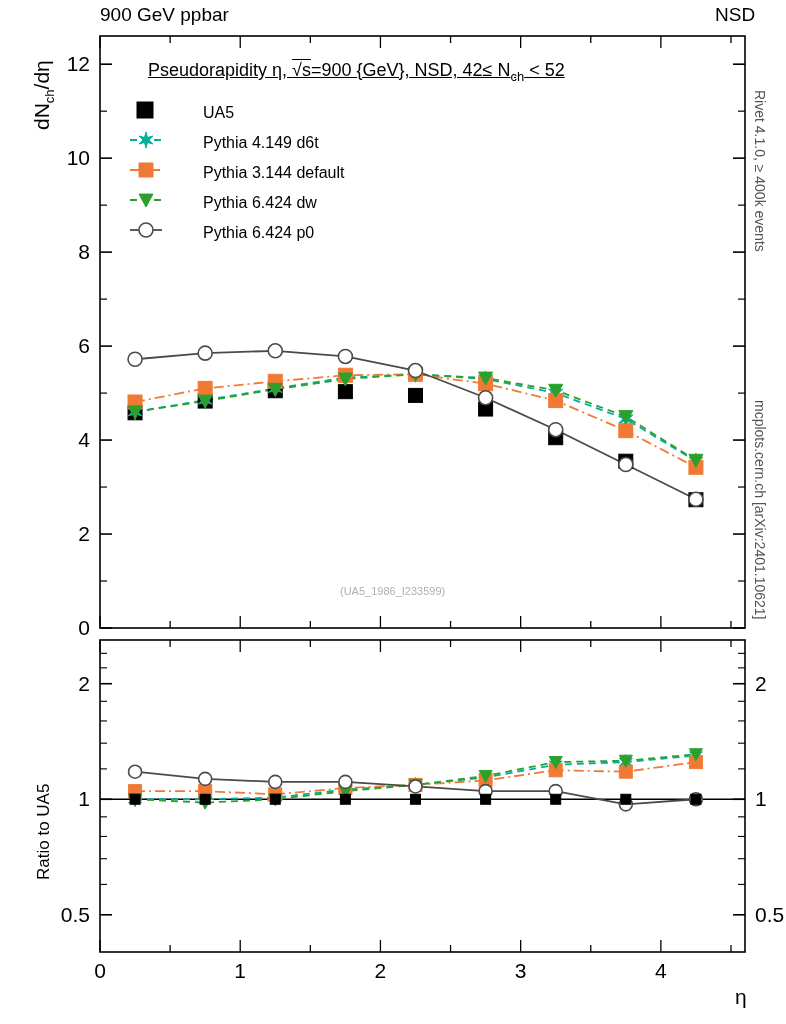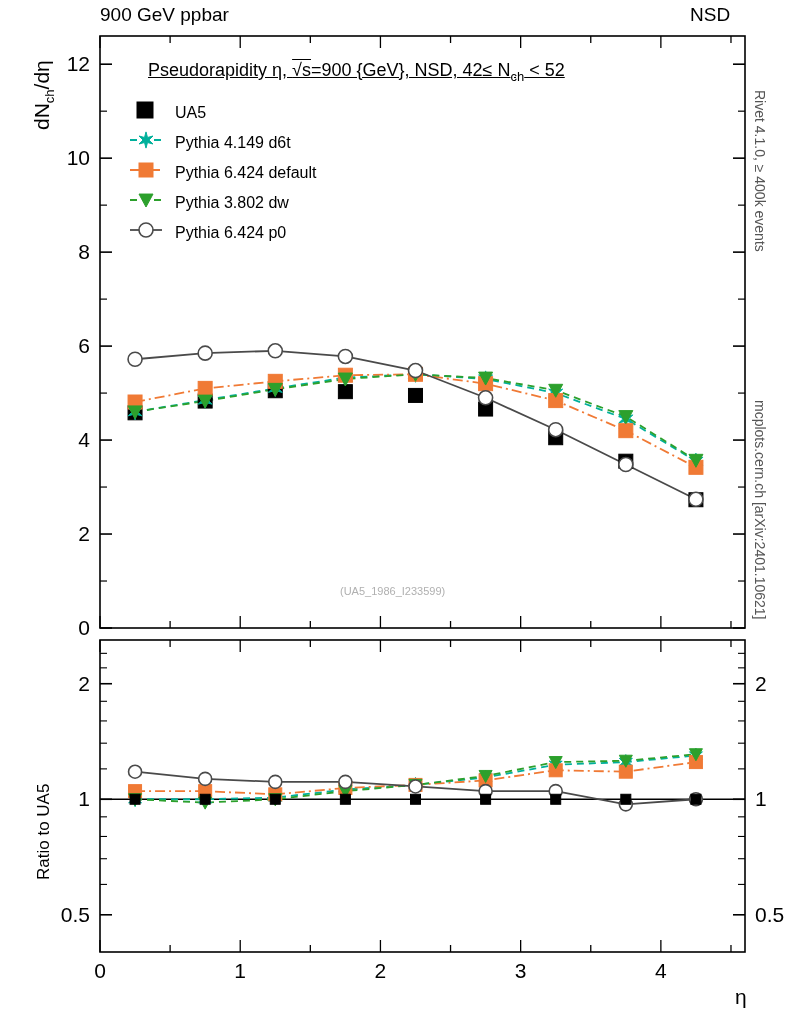--- a/index.html
+++ b/index.html
@@ -20,48 +20,48 @@
     height: 852px;
   }
   .txt { position: absolute; white-space: nowrap; }
   .hdr { font-size: 19px; }
   .rotlabel {
     position: absolute;
     transform-origin: 0 0;
     white-space: nowrap;
   }
   svg { position: absolute; left: 0; top: 0; }
-  .legend-text { font-size: 16px; }
+  .legend-text { font-size: 16px; margin-left: 28px; }
   .watermark { font-size: 11px; color: #b0b0b0; }
 </style>
 </head>
 <body>
 
 <div id="root">
 
   <div class="txt hdr" style="left:100px; top:4px;">900 GeV ppbar</div>
-  <div class="txt hdr" style="left:690px; top:4px;">NSD</div>
+  <div class="txt hdr" style="left:715px; top:4px;">NSD</div>
 
   <div class="rotlabel" style="left:768px; top:90px; transform: rotate(90deg); font-size:14px; color:#555;">Rivet 4.1.0, ≥ 400k events</div>
   <div class="rotlabel" style="left:768px; top:400px; transform: rotate(90deg); font-size:14px; color:#555;">mcplots.cern.ch [arXiv:2401.10621]</div>
 
   <div class="rotlabel" id="main-ylabel-el" style="left:30px; top:130px; transform: rotate(-90deg); font-size:21px;">dN<sub style="font-size:13px">ch</sub>/dη</div>
 
   <div class="rotlabel" style="left:34px; top:880px; transform: rotate(-90deg); font-size:17px;">Ratio to UA5</div>
 
   <div class="txt" style="left:735px; top:985px; font-size:21px;">η</div>
 
   <div class="txt" id="chart-title-el" style="left:148px; top:60px; font-size:18px;text-decoration:underline;">Pseudorapidity η, <span style="text-decoration:overline">√s</span>=900 {GeV}, NSD, 42≤ N<sub style="font-size:13px">ch</sub> &lt; 52</div>
 
   <div class="txt watermark" style="left:340px; top:585px;">(UA5_1986_I233599)</div>
 
   <div class="txt legend-text" style="left:175px; top:104px;">UA5</div>
   <div class="txt legend-text" style="left:175px; top:134px;">Pythia 4.149 d6t</div>
-  <div class="txt legend-text" style="left:175px; top:164px;">Pythia 6.424 default</div>
-  <div class="txt legend-text" style="left:175px; top:194px;">Pythia 3.802 dw</div>
+  <div class="txt legend-text" style="left:175px; top:164px;">Pythia 3.144 default</div>
+  <div class="txt legend-text" style="left:175px; top:194px;">Pythia 6.424 dw</div>
   <div class="txt legend-text" style="left:175px; top:224px;">Pythia 6.424 p0</div>
 
   <svg width="786" height="1024">
     <g id="plot-layer">
         <rect x="100" y="36" width="645" height="592" fill="none" stroke="#000" stroke-width="1.6"></rect>
         <rect x="100" y="640" width="645" height="312" fill="none" stroke="#000" stroke-width="1.6"></rect>
         <line x1="100" y1="628" x2="112" y2="628" stroke="#000" stroke-width="1.6"></line>
         <line x1="745" y1="628" x2="733" y2="628" stroke="#000" stroke-width="1.6"></line>
         <text x="90" y="635" font-size="21" text-anchor="end" font-family="&quot;Liberation Sans&quot;, sans-serif" fill="#000">0</text>
         <line x1="100" y1="534.031746031746" x2="112" y2="534.031746031746" stroke="#000" stroke-width="1.6"></line>

